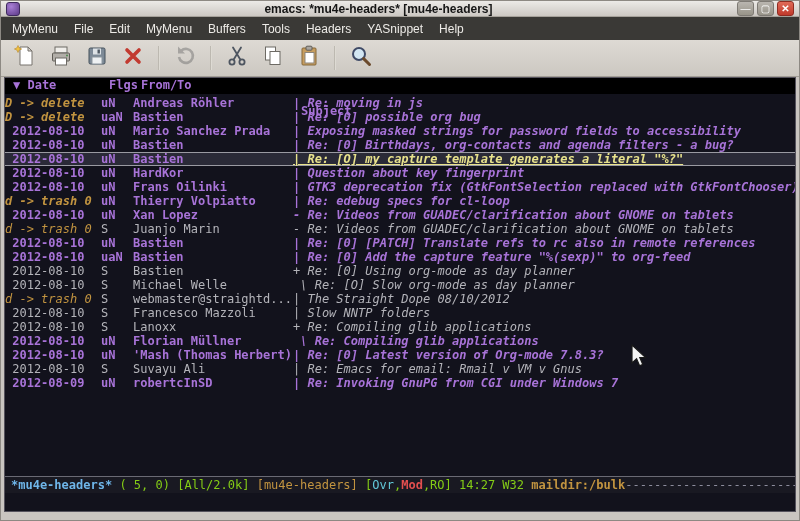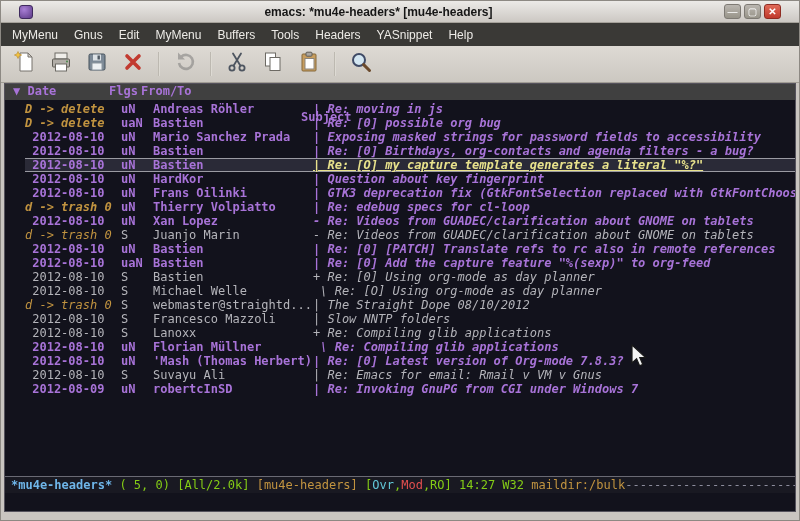--- a/index.html
+++ b/index.html
@@ -5,21 +5,21 @@
   * { margin:0; padding:0; box-sizing:border-box; }
   html,body { width:800px; height:521px; overflow:hidden; background:#9a9690; }
   .window {
     width:800px; height:521px; position:relative;
     background:#c9c5c0; border:1px solid #8d8983;
     display:flex; flex-direction:column;
     font-family:"Liberation Sans", sans-serif;
   }
   
   .titlebar {
-    height:22px; flex:none; display:flex; align-items:center; padding:0 18px;
+    height:16px; flex:none; display:flex; align-items:center; padding:0 5px;
     background:linear-gradient(#eceae7,#ccc8c3); border-bottom:1px solid #a5a19a;
   }
   .win-icon { width:14px; height:14px; border-radius:3px; flex:none;
     background:radial-gradient(circle at 35% 30%, #a97fd6, #5c3a86); border:1px solid #3f2a5e; }
   .win-title { flex:1; text-align:center; font-size:12px; font-weight:bold; color:#161616;
     white-space:nowrap; overflow:hidden; }
   .win-btns { display:flex; gap:3px; flex:none; }
   .win-btn { width:17px; height:15px; border-radius:3px; display:flex; align-items:center;
     justify-content:center; font-size:10px; line-height:1; color:#fff; border:1px solid #7e7a74;
     background:linear-gradient(#bab6b0,#989489); }
@@ -31,46 +31,46 @@
   .toolbar { height:37px; flex:none; background:linear-gradient(#dedad4,#ccc8c1);
     border-bottom:1px solid #a19d95; display:flex; align-items:center; padding:0 6px; }
   .tool-btn { width:36px; height:31px; display:flex; align-items:center; justify-content:center;
     border-radius:3px; flex:none; }
   .tool-sep { width:2px; height:24px; margin:0 7px; flex:none;
     background:linear-gradient(to right,#aca89f,#eeebe5); }
   .dim { opacity:.45; }
   
   .text-frame { flex:1; margin:0 3px 8px 3px; background:var(--buffer-bg,#12121c);
     border:1px solid #55525c; display:flex; flex-direction:column; overflow:hidden; }
-  .header-line { height:16px; flex:none; background:#404040; display:flex; padding-left:8px;
+  .header-line { height:16px; flex:none; background:#000000; display:flex; padding-left:8px;
     font:bold 12px/15px "DejaVu Sans Mono", monospace; color:var(--purple,#a873d8); white-space:pre; }
   .hc1 { width:96px; flex:none; } .hc2 { width:32px; flex:none; } .hc3 { width:160px; flex:none; }
   .hc4 { flex:1;margin-top:26px; }
   .buffer { flex:1; overflow:hidden; padding-top:2px;
     font:12px/14px "DejaVu Sans Mono", monospace; }
-  .row { display:flex; height:14px; padding-left:0; white-space:pre; overflow:hidden;margin-left:20px; }
+  .row { display:flex; height:14px; padding-left:0; white-space:pre; overflow:hidden; }
   .row span { overflow:hidden; }
   .c1 { width:96px; flex:none; } .c2 { width:32px; flex:none; } .c3 { width:160px; flex:none; }
   .c4 { flex:1;font-style:italic; }
   .unread { color:var(--purple,#a873d8); font-weight:bold; }
   .read { color:#b4b4ba; }
   .mark { color:var(--orange,#c29440); font-style:italic; }
   .current { background:#2a2a37; box-shadow: inset 0 1px 0 #9a9aa2, inset 0 -1px 0 #9a9aa2; }
   .current .c4 { color:var(--khaki,#e8e28c); text-decoration:underline; }
   .end-line { padding-left:8px; height:14px; color:var(--orange,#c29440);
     font-style:italic; font-weight:bold; white-space:pre; }
   
   .modeline { height:17px; flex:none; background:#191922; border-top:1px solid #6a6a74;
     font:12px/16px "DejaVu Sans Mono", monospace; padding-left:6px; white-space:pre; overflow:hidden; }
   .seg-cyanb { color:var(--cyan,#6fb6ea); font-weight:bold; }
   .seg-cyan  { color:#62c8d8; }
   .seg-plain { color:#84cc16; }
   .seg-orange { color:var(--orange,#c29440); }
-  .seg-orangeb { color:var(--orange,#c29440); font-weight:normal; }
-  .seg-red { color:var(--red,#e34f4f); font-weight:normal; }
+  .seg-orangeb { color:var(--orange,#c29440); font-weight:bold; }
+  .seg-red { color:var(--red,#e34f4f); font-weight:bold; }
   .seg-dash { color:#8c8c9c; }
   .echo { height:18px; flex:none; background:var(--buffer-bg,#12121c); }
   
   .mouse { position:absolute; left:630px; top:343px; pointer-events:none; z-index:50; }
 </style>
 </head>
 <body>
 
 <div class="window">
 
@@ -79,21 +79,21 @@
     <div class="win-title">emacs: *mu4e-headers* [mu4e-headers]</div>
     <div class="win-btns">
       <div class="win-btn">—</div>
       <div class="win-btn">▢</div>
       <div class="win-btn close">✕</div>
     </div>
   </div>
 
   <div class="menubar" id="menubar">
       <span class="menu-item">MyMenu</span>
-      <span class="menu-item">Gnus</span>
+      <span class="menu-item">File</span>
       <span class="menu-item">Edit</span>
       <span class="menu-item">MyMenu</span>
       <span class="menu-item">Buffers</span>
       <span class="menu-item">Tools</span>
       <span class="menu-item">Headers</span>
       <span class="menu-item">YASnippet</span>
       <span class="menu-item">Help</span>
     </div>
 
   <div class="toolbar">
@@ -197,21 +197,21 @@
           <div class="row unread"><span class="c1"> 2012-08-10</span><span class="c2">uN</span><span class="c3">Bastien</span><span class="c4">| Re: [0] Birthdays, org-contacts and agenda filters - a bug?</span></div>
           <div class="row unread current"><span class="c1"> 2012-08-10</span><span class="c2">uN</span><span class="c3">Bastien</span><span class="c4">| Re: [O] my capture template generates a literal "%?"</span></div>
           <div class="row unread"><span class="c1"> 2012-08-10</span><span class="c2">uN</span><span class="c3">HardKor</span><span class="c4">| Question about key fingerprint</span></div>
           <div class="row unread"><span class="c1"> 2012-08-10</span><span class="c2">uN</span><span class="c3">Frans Oilinki</span><span class="c4">| GTK3 deprecation fix (GtkFontSelection replaced with GtkFontChooser)</span></div>
           <div class="row unread"><span class="c1 mark">d -&gt; trash 0</span><span class="c2">uN</span><span class="c3">Thierry Volpiatto</span><span class="c4">| Re: edebug specs for cl-loop</span></div>
           <div class="row unread"><span class="c1"> 2012-08-10</span><span class="c2">uN</span><span class="c3">Xan Lopez</span><span class="c4">- Re: Videos from GUADEC/clarification about GNOME on tablets</span></div>
           <div class="row read"><span class="c1 mark">d -&gt; trash 0</span><span class="c2">S</span><span class="c3">Juanjo Marin</span><span class="c4">- Re: Videos from GUADEC/clarification about GNOME on tablets</span></div>
           <div class="row unread"><span class="c1"> 2012-08-10</span><span class="c2">uN</span><span class="c3">Bastien</span><span class="c4">| Re: [0] [PATCH] Translate refs to rc also in remote references</span></div>
           <div class="row unread"><span class="c1"> 2012-08-10</span><span class="c2">uaN</span><span class="c3">Bastien</span><span class="c4">| Re: [0] Add the capture feature "%(sexp)" to org-feed</span></div>
           <div class="row read"><span class="c1"> 2012-08-10</span><span class="c2">S</span><span class="c3">Bastien</span><span class="c4">+ Re: [0] Using org-mode as day planner</span></div>
-          <div class="row read"><span class="c1"> 2012-08-10</span><span class="c2">S</span><span class="c3">Michael Welle</span><span class="c4"> \ Re: [O] Using org-mode as day planner</span></div>
+          <div class="row read"><span class="c1"> 2012-08-10</span><span class="c2">S</span><span class="c3">Michael Welle</span><span class="c4"> \ Re: [O] Slow org-mode as day planner</span></div>
           <div class="row read"><span class="c1 mark">d -&gt; trash 0</span><span class="c2">S</span><span class="c3">webmaster@straightd...</span><span class="c4">| The Straight Dope 08/10/2012</span></div>
           <div class="row read"><span class="c1"> 2012-08-10</span><span class="c2">S</span><span class="c3">Francesco Mazzoli</span><span class="c4">| Slow NNTP folders</span></div>
           <div class="row read"><span class="c1"> 2012-08-10</span><span class="c2">S</span><span class="c3">Lanoxx</span><span class="c4">+ Re: Compiling glib applications</span></div>
           <div class="row unread"><span class="c1"> 2012-08-10</span><span class="c2">uN</span><span class="c3">Florian Müllner</span><span class="c4"> \ Re: Compiling glib applications</span></div>
           <div class="row unread"><span class="c1"> 2012-08-10</span><span class="c2">uN</span><span class="c3">'Mash (Thomas Herbert)</span><span class="c4">| Re: [0] Latest version of Org-mode 7.8.3?</span></div>
           <div class="row read"><span class="c1"> 2012-08-10</span><span class="c2">S</span><span class="c3">Suvayu Ali</span><span class="c4">| Re: Emacs for email: Rmail v VM v Gnus</span></div>
           <div class="row unread"><span class="c1"> 2012-08-09</span><span class="c2">uN</span><span class="c3">robertcInSD</span><span class="c4">| Re: Invoking GnuPG from CGI under Windows 7</span></div>
         </div>
     </div>
 

